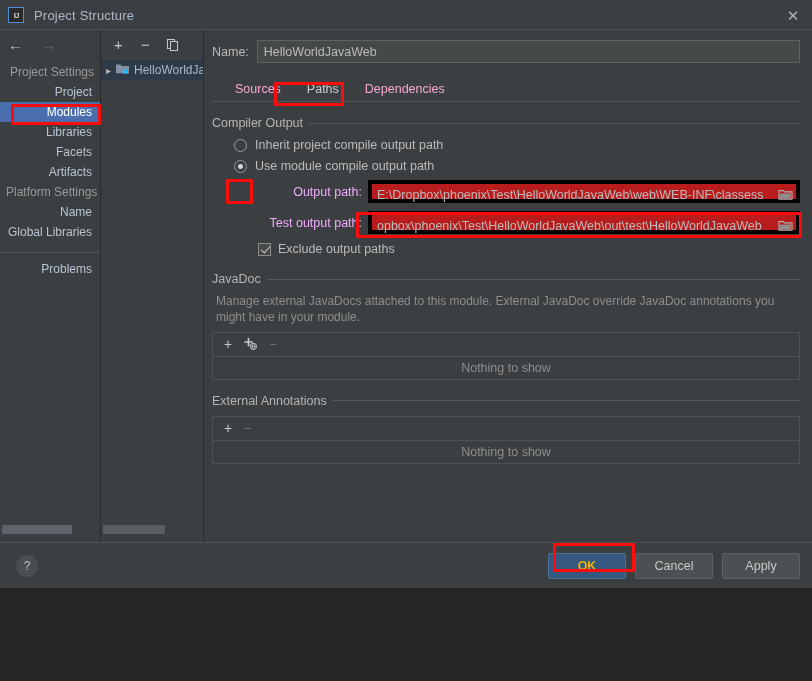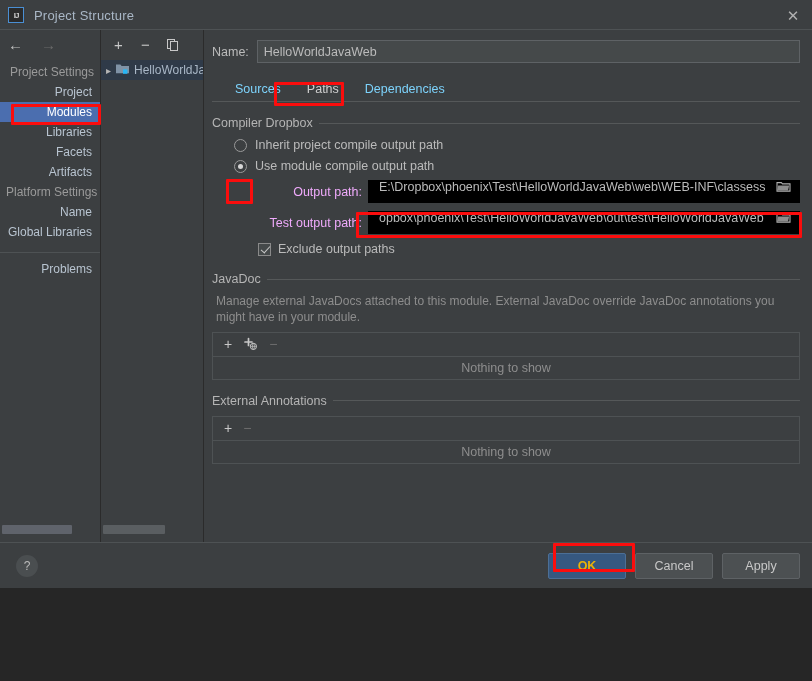--- a/index.html
+++ b/index.html
@@ -237,21 +237,21 @@
     display: flex;
     align-items: flex-end;
     gap: 0;
     border-bottom: 1px solid #555859;
     margin-bottom: 14px;
     padding-left: 10px;
     height: 25px;
   }
   .tab {
     font-size: 12.5px;
-    color: #7dd3fc;
+    color: #f9a8d4;
     padding: 2px 13px 5px 13px;
     cursor: pointer;
     position: relative;
   }
   .tab.active { color: #cfcfcf; }
 
   
   .group { margin-bottom: 10px; }
   .group-title {
     display: flex;
@@ -301,24 +301,24 @@
   .path-label {
     font-size: 12.5px;
     color: #f0abfc;
     width: 128px;
     text-align: right;
     flex: none;
   }
   .path-field {
     flex: 1;
     height: 23px;
-    background: #000000;
-    border: 6px solid #000000;
-    display: flex;
-    align-items: flex-end;
+    background: #b91c1c;
+    border: 4px solid #000000;
+    display: flex;
+    align-items: flex-start;
     position: relative;
   }
   .path-field input {
     flex: 1;
     height: 21px;
     background: transparent;
     border: none;
     outline: none;
     color: #bbbbbb;
     font-size: 12.5px;
@@ -524,21 +524,21 @@
         </div>
 
         <div class="tabs">
           <div class="tab">Sources</div>
           <div class="tab active">Paths</div>
           <div class="tab">Dependencies</div>
         </div>
 
         <div class="group">
           <div class="group-title">
-            <span>Compiler Dropbox</span>
+            <span>Compiler Output</span>
             <span class="rule"></span>
           </div>
 
           <div class="radio-row">
             <span class="radio"></span>
             <span class="radio-label">Inherit project compile output path</span>
           </div>
 
           <div class="radio-row">
             <span class="radio checked"></span>

